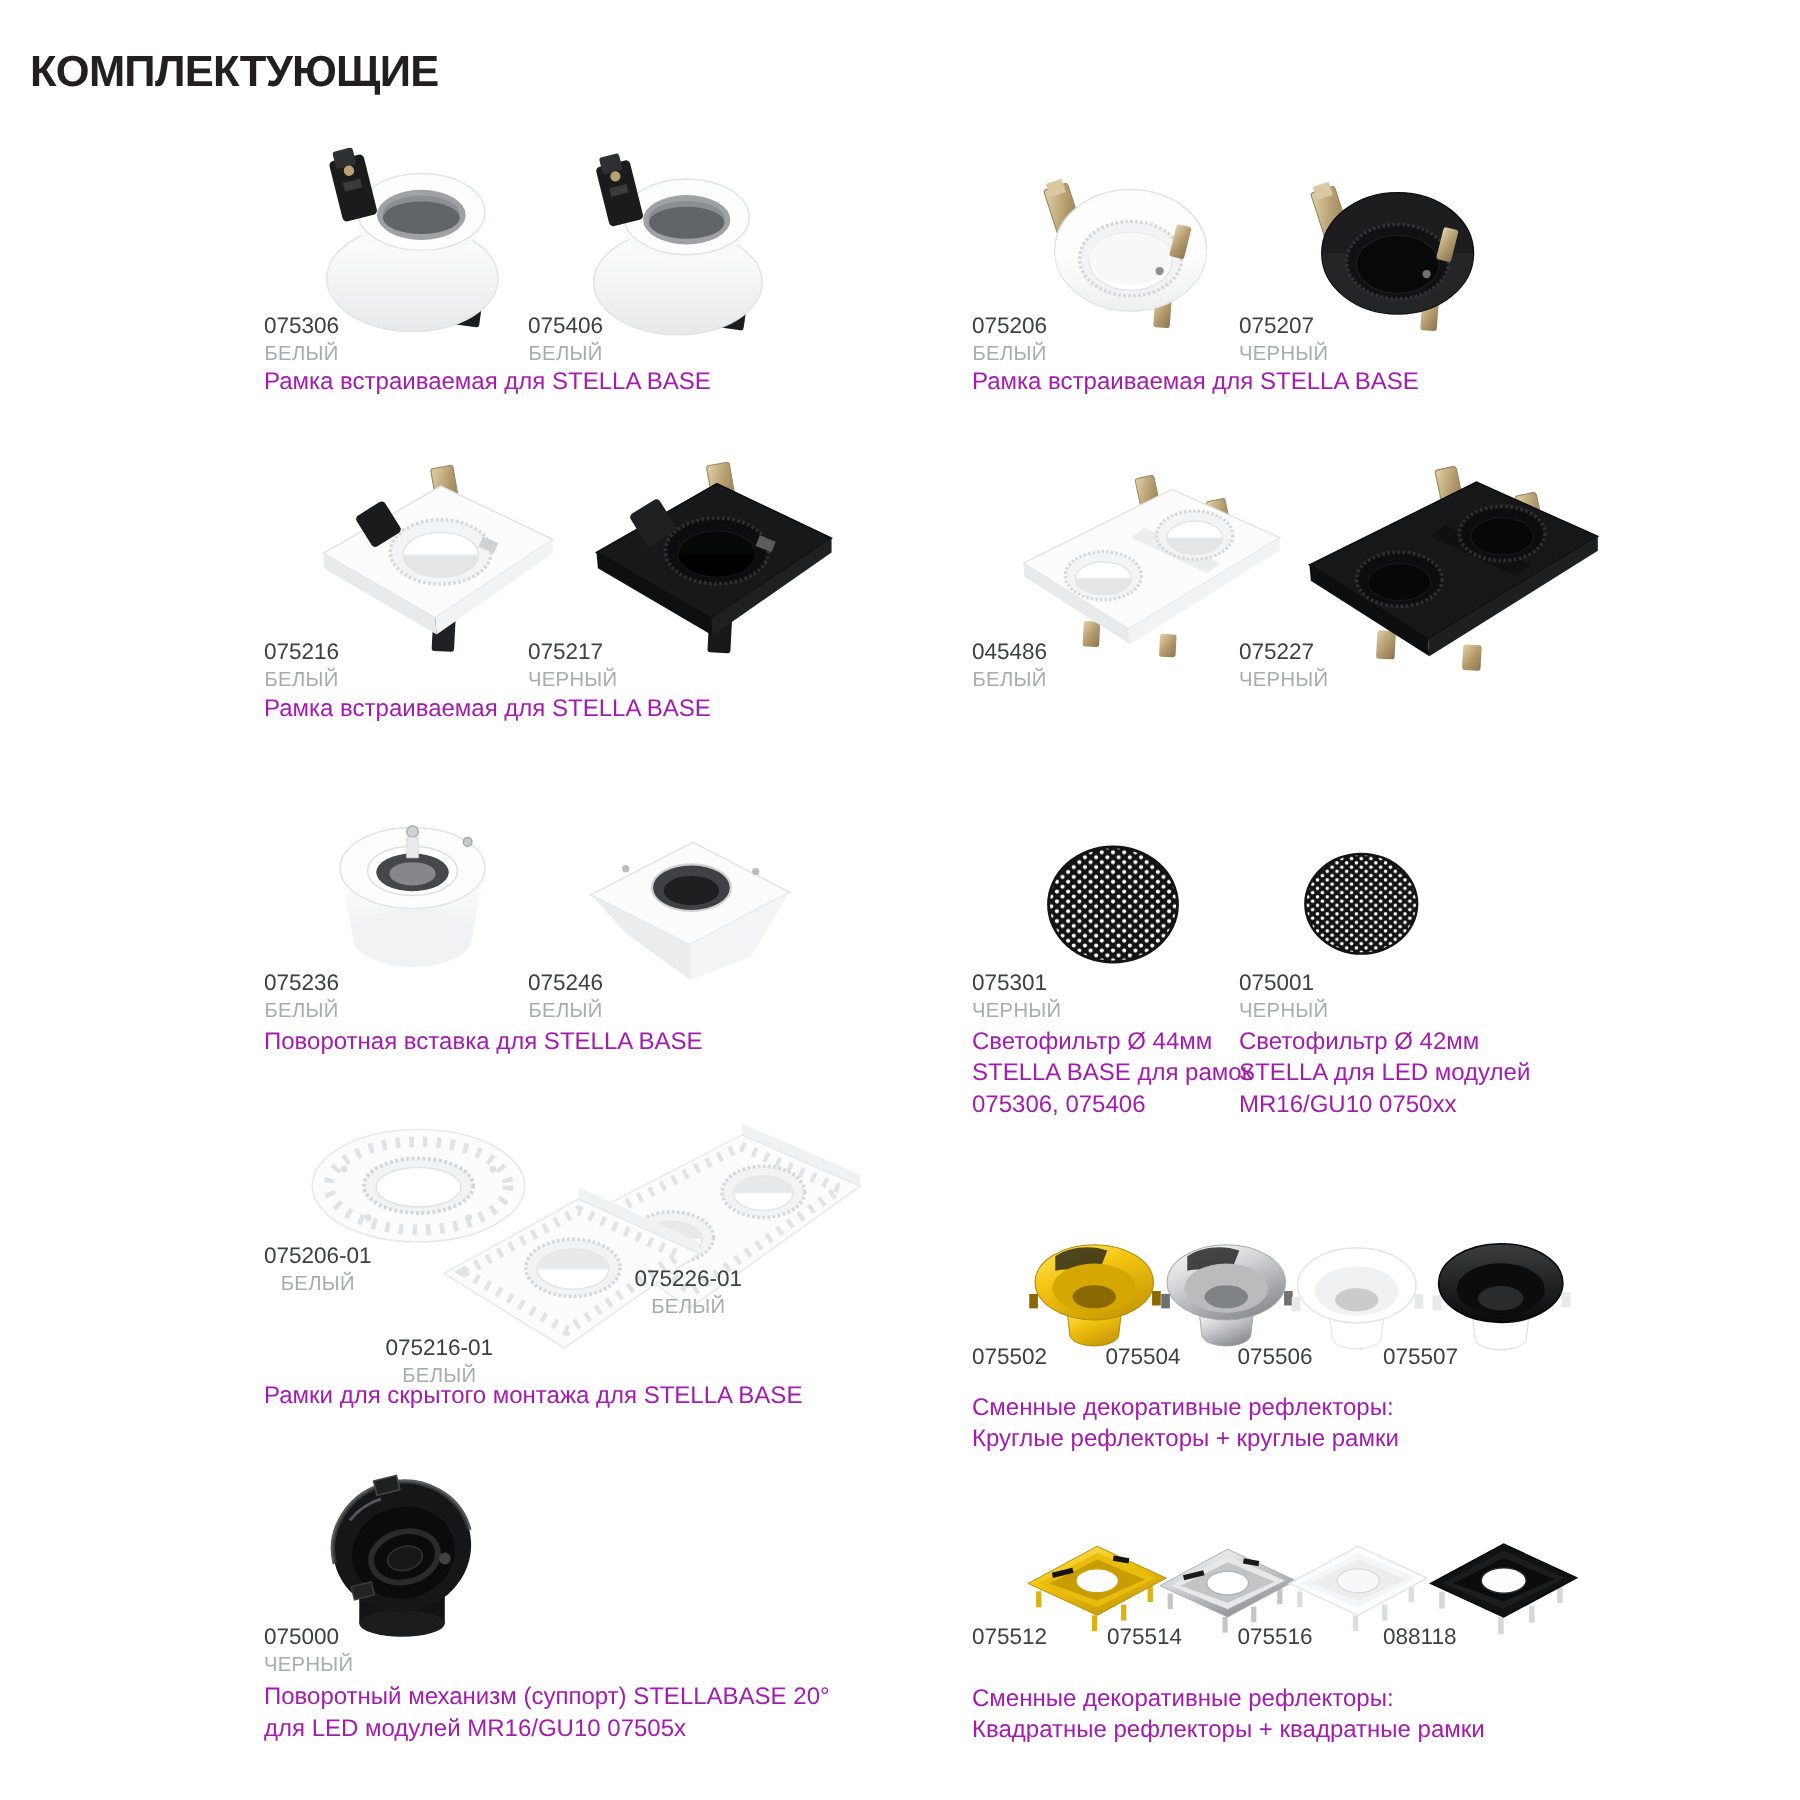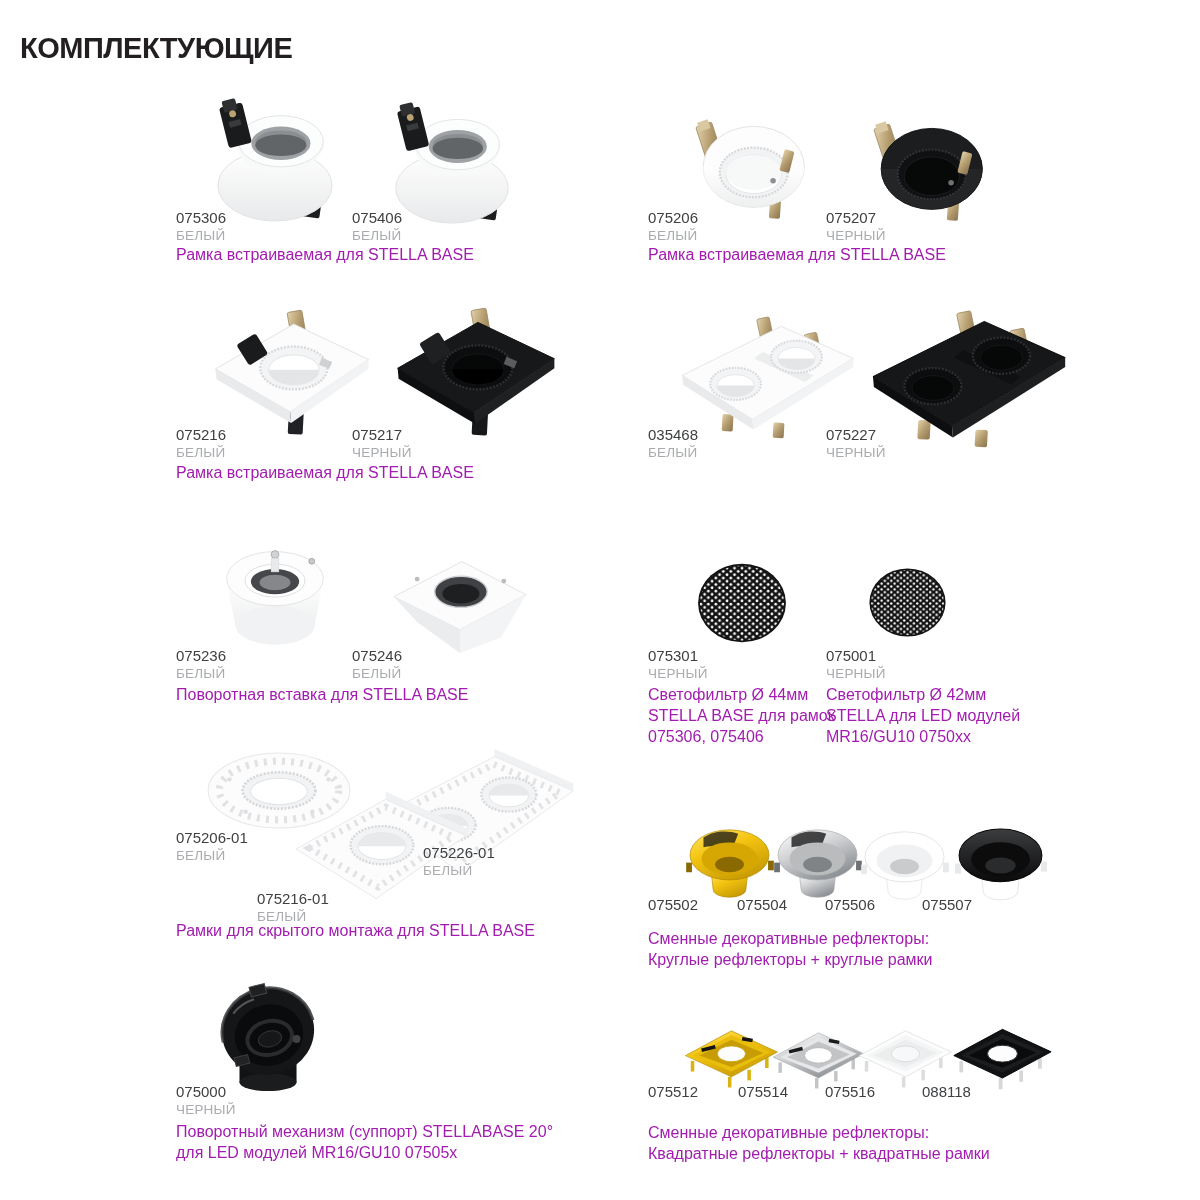--- a/index.html
+++ b/index.html
@@ -4,21 +4,21 @@
 <style>
   html,body{margin:0;padding:0;background:#ffffff;}
   .page{position:relative;width:1200px;height:1200px;background:#ffffff;overflow:hidden;
         font-family:"Liberation Sans", sans-serif;}
   .title{position:absolute;left:20px;top:13px;font-size:29px;font-weight:bold;
          color:#231f20;letter-spacing:-0.5px;}
   .fig{position:absolute;}
   .fig svg{display:block;width:100%;height:100%;}
   .label{position:absolute;line-height:17px;}
   .code{font-size:15px;color:#3f4042;}
-  .variant{font-size:13.5px;color:#a9abae;letter-spacing:0.2px;margin-top:1px;}
+  .variant{font-size:13.5px;color:#a9abae;letter-spacing:0.2px;margin-top:1px;text-align:center;}
   .desc{position:absolute;font-size:16px;color:#a21caf;line-height:21px;white-space:pre-line;}
 </style>
 </head>
 <body>
 
 <div class="page">
 
   <svg width="0" height="0" style="position:absolute" aria-hidden="true">
     <defs>
       <linearGradient id="gW" x1="0" y1="0" x2="0" y2="1">
@@ -417,21 +417,21 @@
       <svg viewBox="0 0 215 145">
         <use href="#s-dblframe-w"></use>
       </svg>
     </figure>
   <figure class="fig" style="left:828px;top:294px;width:205px;height:138px">
       <svg viewBox="0 0 215 145">
         <use href="#s-dblframe-b"></use>
       </svg>
     </figure>
   <div class="label" style="left:648px;top:426px">
-    <div class="code">035468</div>
+    <div class="code">045486</div>
     <div class="variant">БЕЛЫЙ</div>
   </div>
   <div class="label" style="left:826px;top:426px">
     <div class="code">075227</div>
     <div class="variant">ЧЕРНЫЙ</div>
   </div>
 
   <figure class="fig" style="left:172px;top:524px;width:126px;height:116px">
       <svg viewBox="0 0 130 120">
         <use href="#s-insert-round"></use>

